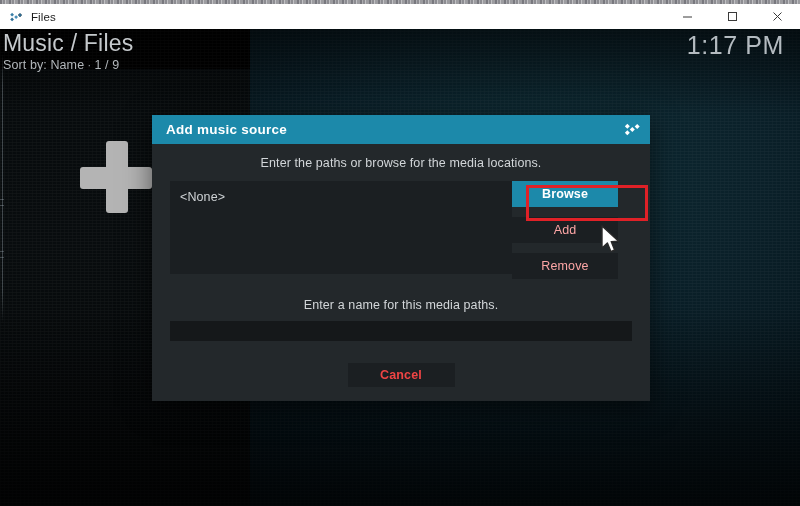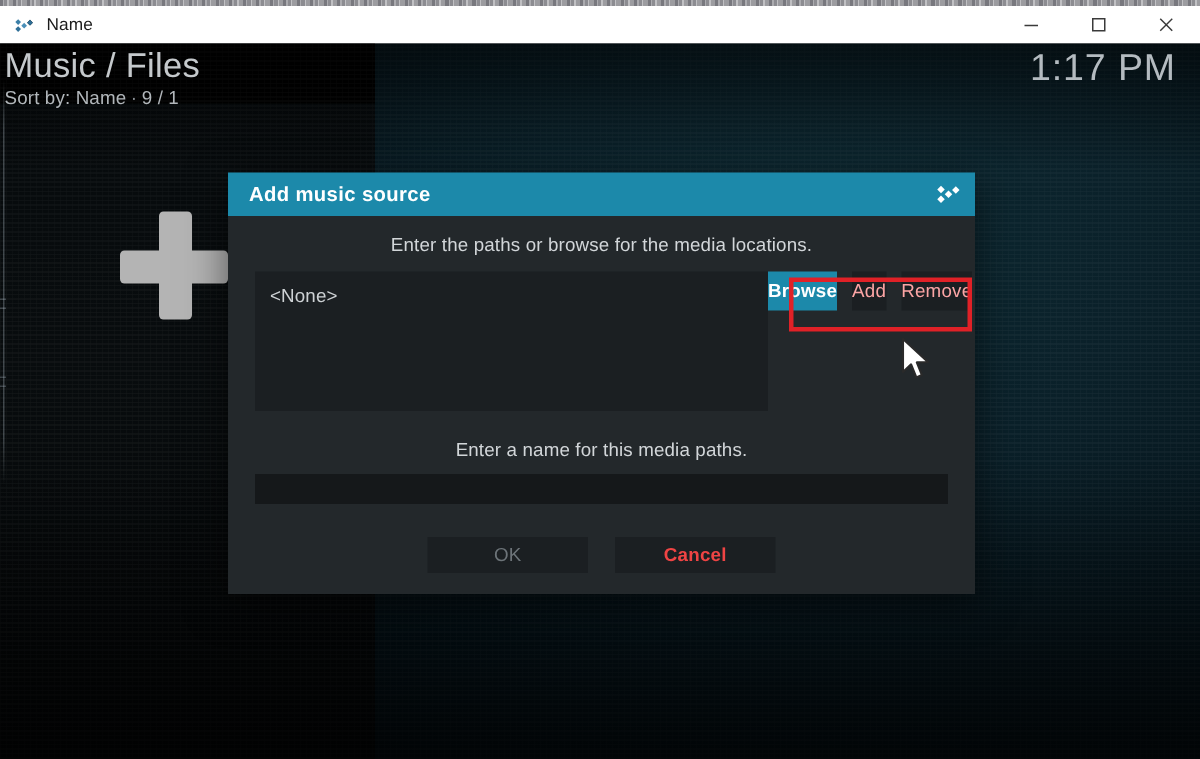--- a/index.html
+++ b/index.html
@@ -245,21 +245,21 @@
   .path-item {
     font-size: 12.5px;
     color: #ced2d5;
     padding: 2px 0 0 10px;
     letter-spacing: .1px;
   }
 
   .side-btns {
     width: 106px;
     display: flex;
-    flex-direction: row;
+    flex-direction: column;
     gap: 10px;
   }
   .kbtn {
     height: 26px;
     line-height: 26px;
     text-align: center;
     font-size: 12.5px;
     letter-spacing: .15px;
     background: #1b1f22;
     color: #fca5a5;
@@ -334,21 +334,21 @@
   <div class="titlebar">
     <div class="tb-icon">
       <svg class="kodi-mark" viewBox="0 0 32 32" aria-hidden="true">
         <path d="M8.2 7.6 L12.0 11.4 L8.2 15.2 L4.4 11.4 Z" fill="#3b7fa8"></path>
         <path d="M8.2 17.0 L12.0 20.8 L8.2 24.6 L4.4 20.8 Z" fill="#2f6f98"></path>
         <path d="M16.2 12.4 L20.0 16.2 L16.2 20.0 L12.4 16.2 Z" fill="#4a8fb8"></path>
         <path d="M24.0 8.4 L27.8 12.2 L24.0 16.0 L20.2 12.2 Z" fill="#2b6display"></path>
         <path d="M24.0 8.4 L27.8 12.2 L24.0 16.0 L20.2 12.2 Z" fill="#2d6d95"></path>
       </svg>
     </div>
-    <span class="tb-title">Name</span>
+    <span class="tb-title">Files</span>
     <div class="tb-spacer"></div>
     <div class="win-btn">
       <svg width="11" height="11" viewBox="0 0 11 11">
           <line x1="1" y1="6" x2="10" y2="6" stroke="#3a3a3a" stroke-width="1"></line>
         </svg>
     </div>
     <div class="win-btn">
       <svg width="11" height="11" viewBox="0 0 11 11">
           <rect x="1.5" y="1.5" width="8" height="8" fill="none" stroke="#3a3a3a" stroke-width="1"></rect>
         </svg>
@@ -371,21 +371,21 @@
 
     <div class="left-rail"></div>
     <div class="left-rail-tick" style="top:170px"></div>
     <div class="left-rail-tick" style="top:176px"></div>
     <div class="left-rail-tick" style="top:222px"></div>
     <div class="left-rail-tick" style="top:228px"></div>
 
     <div class="kodi-head">
       <h1>Music / Files</h1>
       <div class="subline">
-        <span>Sort by: Name</span><span class="dot">·</span><span>9 / 1</span>
+        <span>Sort by: Name</span><span class="dot">·</span><span>1 / 9</span>
       </div>
     </div>
 
     <div class="kodi-clock">1:17 PM</div>
 
     <div class="plus-ph"></div>
 
     <div class="dialog">
 
       <div class="dlg-title">
@@ -414,21 +414,20 @@
             <div class="kbtn">Remove</div>
           </div>
         </div>
 
         <div class="focus-ring"></div>
 
         <div class="dlg-hint2">Enter a name for this media paths.</div>
         <div class="name-field"></div>
 
         <div class="dlg-actions">
-          <div class="abtn dim">OK</div>
           <div class="abtn strong">Cancel</div>
         </div>
 
       </div>
     </div>
 
     <div class="cursor">
       <svg width="22" height="32" viewBox="0 0 22 32" aria-hidden="true">
         <path d="M2 1 L2 23 L7.4 17.9 L10.9 26.6 L14.6 25.0 L11.2 16.6 L18.6 16.3 Z" fill="#ffffff" stroke="#2a2a2a" stroke-width="1.4" stroke-linejoin="round"></path>
       </svg>

